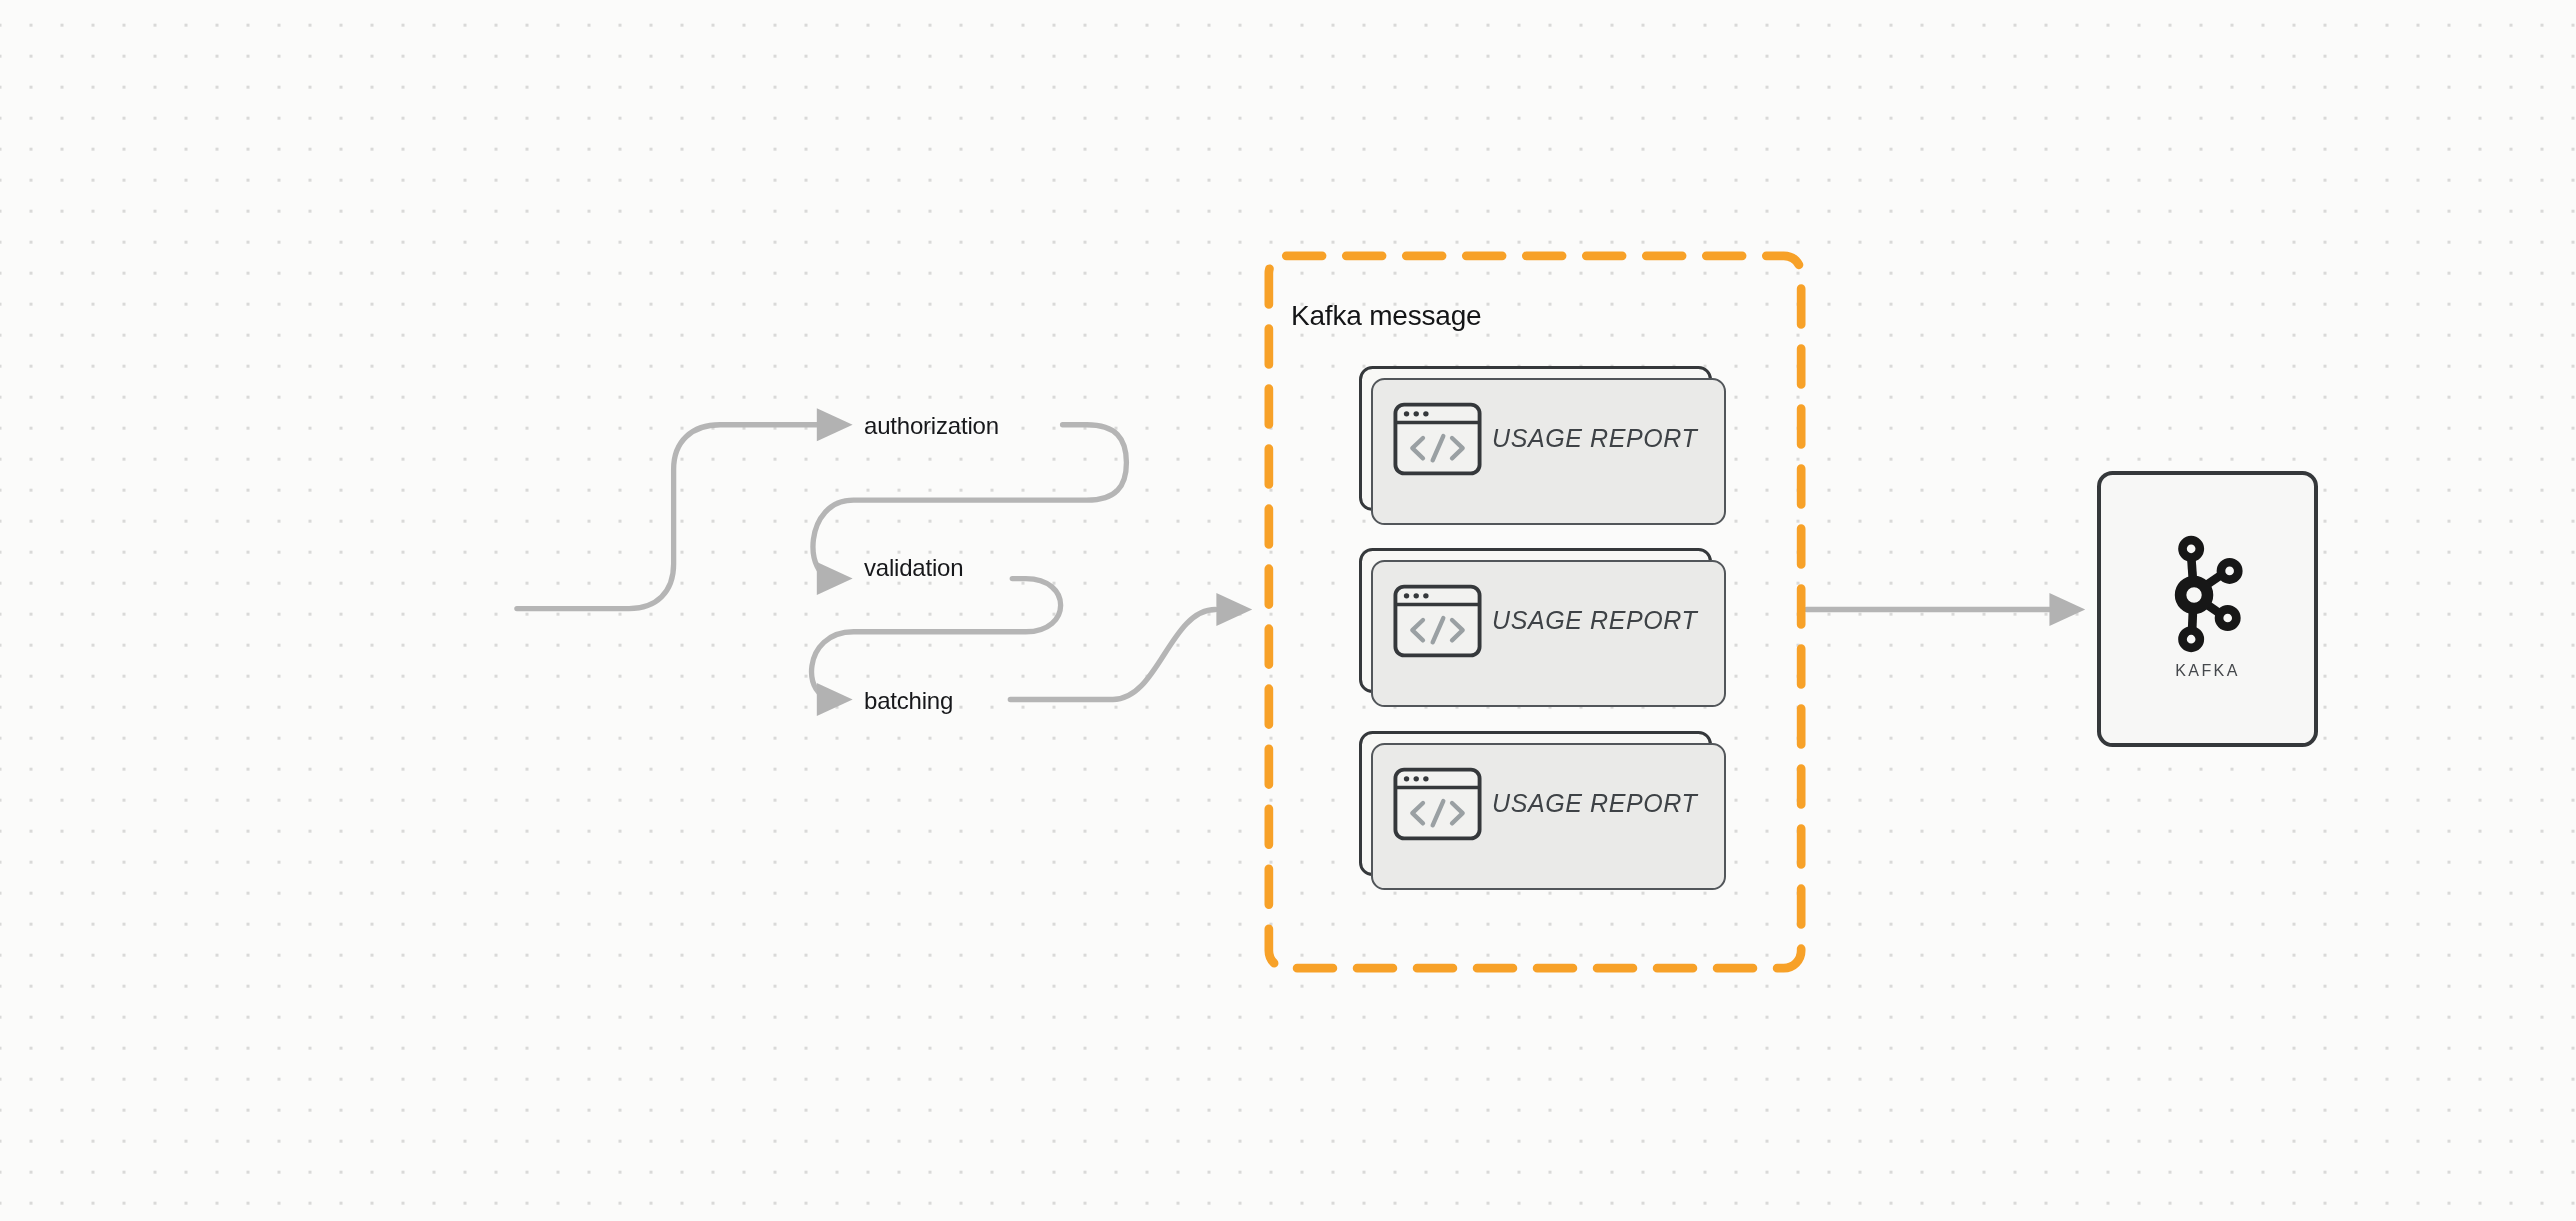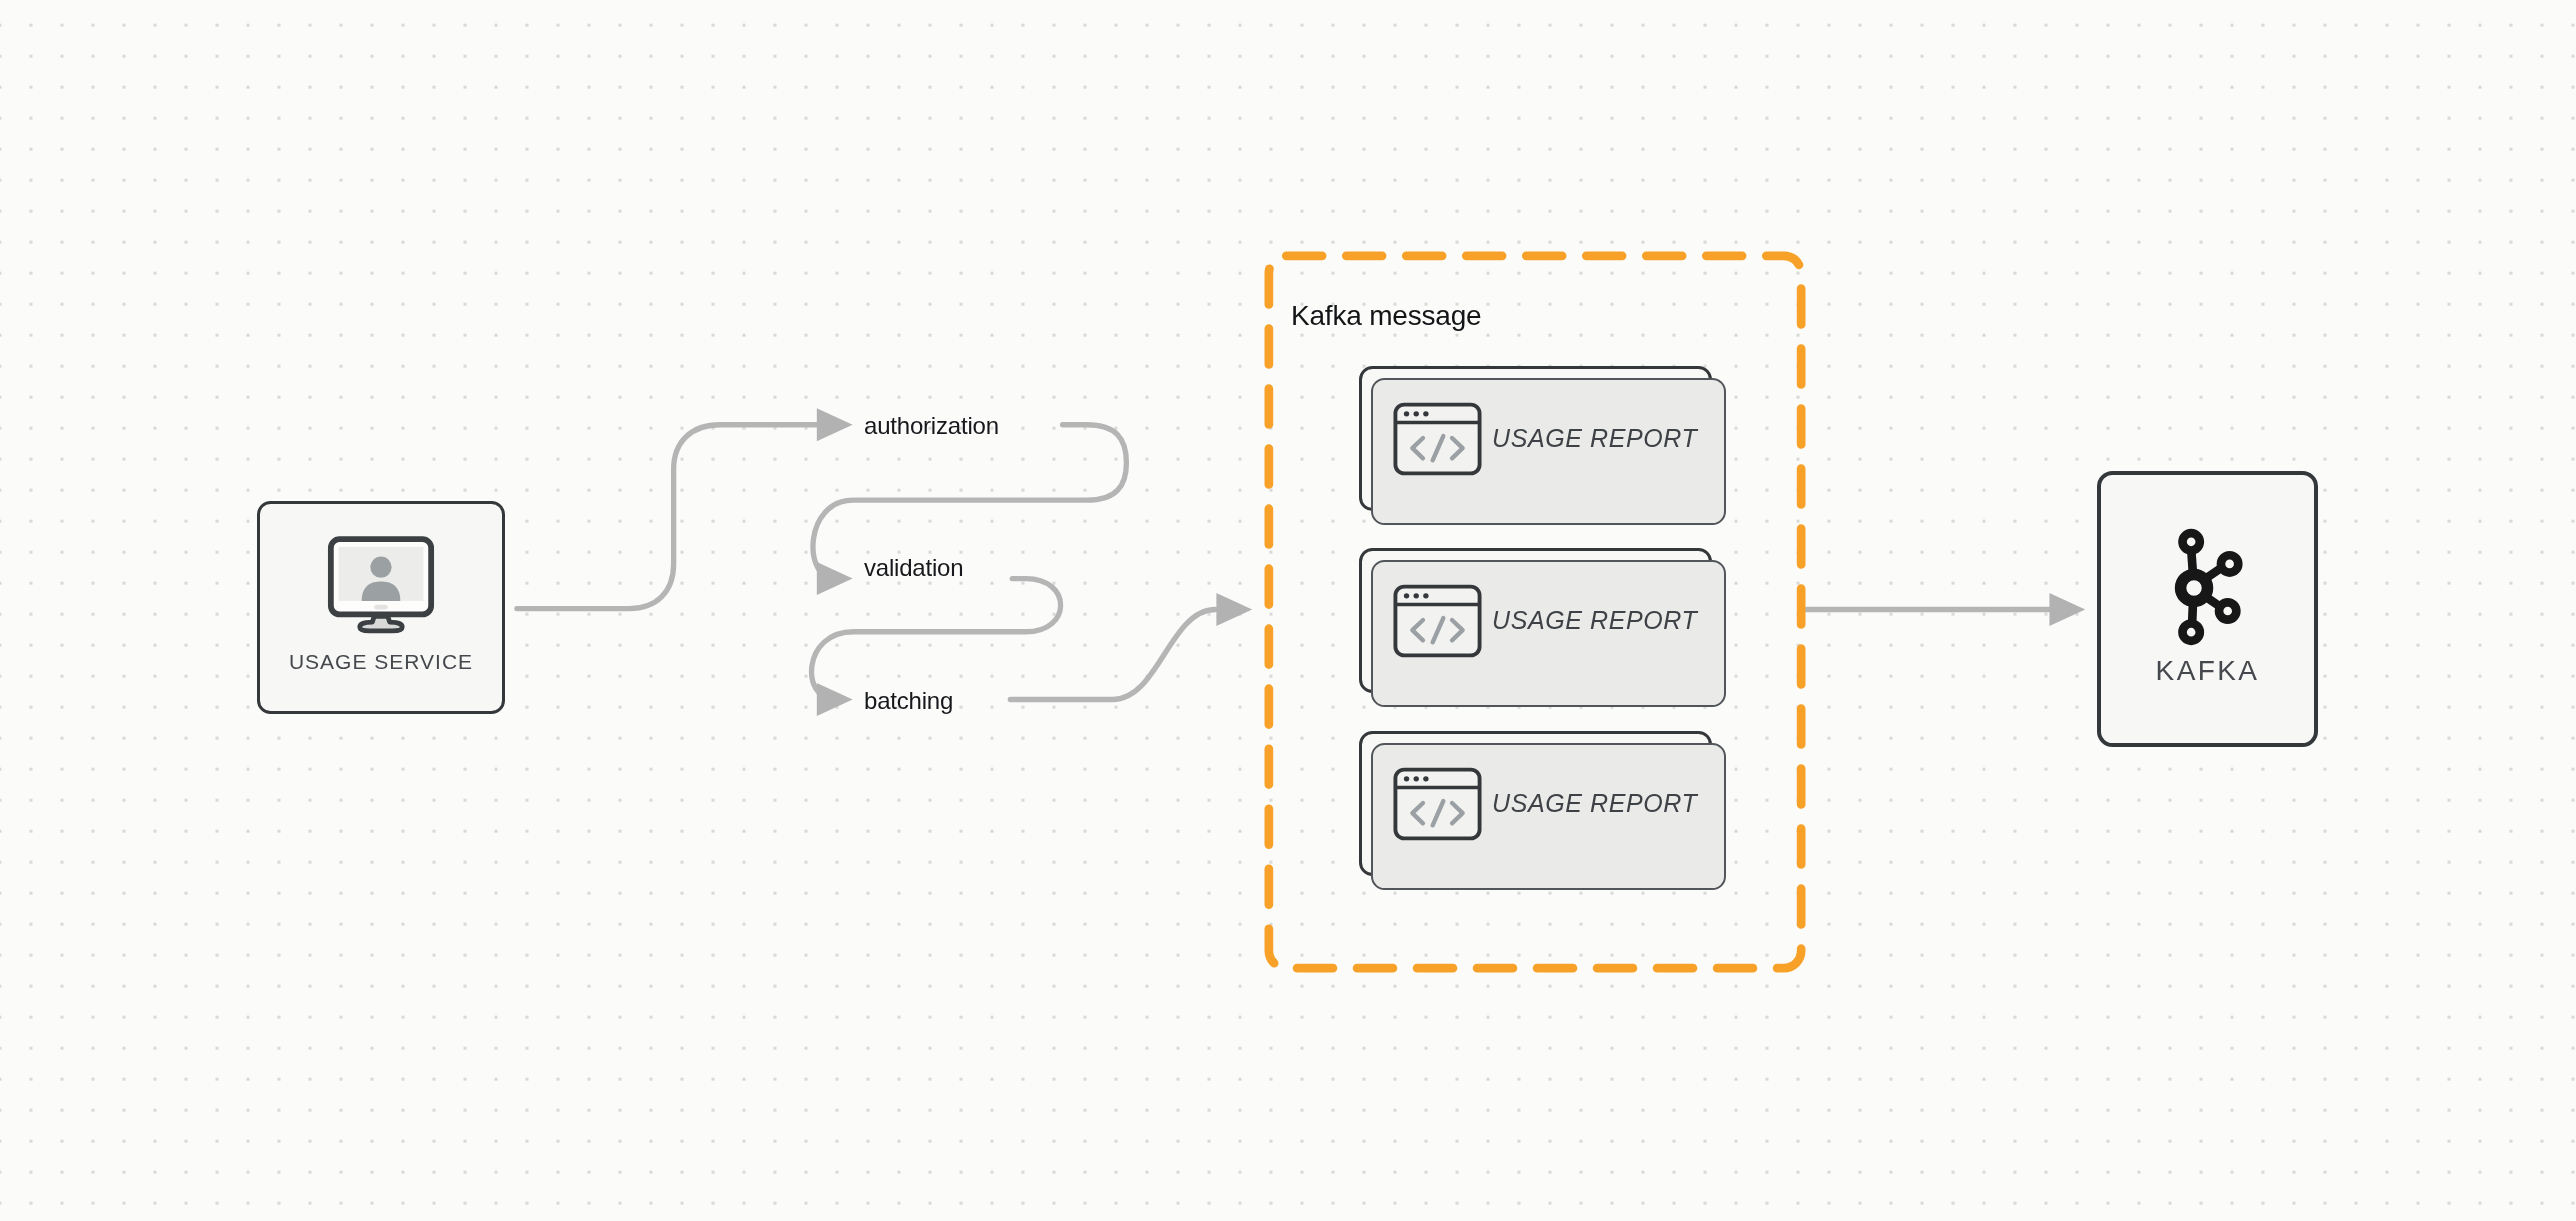--- a/index.html
+++ b/index.html
@@ -52,21 +52,21 @@
     margin-top: 15.5px;
   }
   #kafka-node {
     left: 2097px; top: 471px;
     width: 221px; height: 276px;
     border-width: 4.8px;
     border-radius: 15.5px;
     padding-bottom: 3.9px;
   }
   #kafka-node .node-label {
-    font-size: 28px;
+    font-size: 16px;
     letter-spacing: 2.4px;
     margin-top: 8px;
   }
   .flow-label {
     position: absolute;
     transform: translateY(-50%);
     font-size: 24px;
     font-weight: 500;
     color: #17181b;
     letter-spacing: -0.2px;
@@ -148,33 +148,20 @@
     </g>
     <g fill="#b2b2b2" stroke="none">
       <polygon points="881,439 844,422 844,456"></polygon>
       <polygon points="881,598 844,581 844,615"></polygon>
       <polygon points="881,723 844,706 844,740"></polygon>
       <polygon points="1294,630 1257,613 1257,647"></polygon>
       <polygon points="2155,630 2118,613 2118,647"></polygon>
     </g>
   </svg>
 
-  <div class="node" id="usage-service-node">
-    <span>
-      <svg width="108" height="99" viewBox="0 0 112 102">
-        <rect x="4" y="4" width="104" height="78" rx="9" fill="#fdfdfc" stroke="#3c4043" stroke-width="6"></rect>
-        <rect x="12" y="12" width="88" height="56" fill="#ececea"></rect>
-        <circle cx="56" cy="33" r="11" fill="#9ba0a3"></circle>
-        <path d="M 36 68 C 36 52 46 48 56 48 C 66 48 76 52 76 68 Z" fill="#9ba0a3"></path>
-        <rect x="49" y="72" width="14" height="5" rx="2.5" fill="#e3e3e1"></rect>
-        <path d="M 49 84 L 47 90 C 38 90 34 92 34 95 C 34 98 38 99 44 99 L 68 99 C 74 99 78 98 78 95 C 78 92 74 90 65 90 L 63 84 Z" fill="#d9d9d7" stroke="#3c4043" stroke-width="5" stroke-linejoin="round"></path>
-      </svg>
-    </span>
-    <span class="node-label">USAGE SERVICE</span>
-  </div>
 
   <div class="flow-label" id="flow-label-authorization">authorization</div>
   <div class="flow-label" id="flow-label-validation">validation</div>
   <div class="flow-label" id="flow-label-batching">batching</div>
 
   <div class="group-box">
     <svg class="group-border-svg" viewBox="0 0 560 746">
       <rect x="5" y="5" width="550" height="736" rx="18" fill="none" stroke="#f7a128" stroke-width="9" stroke-linecap="round" stroke-dasharray="37 25"></rect>
     </svg>
     <div class="group-title">Kafka message</div>

